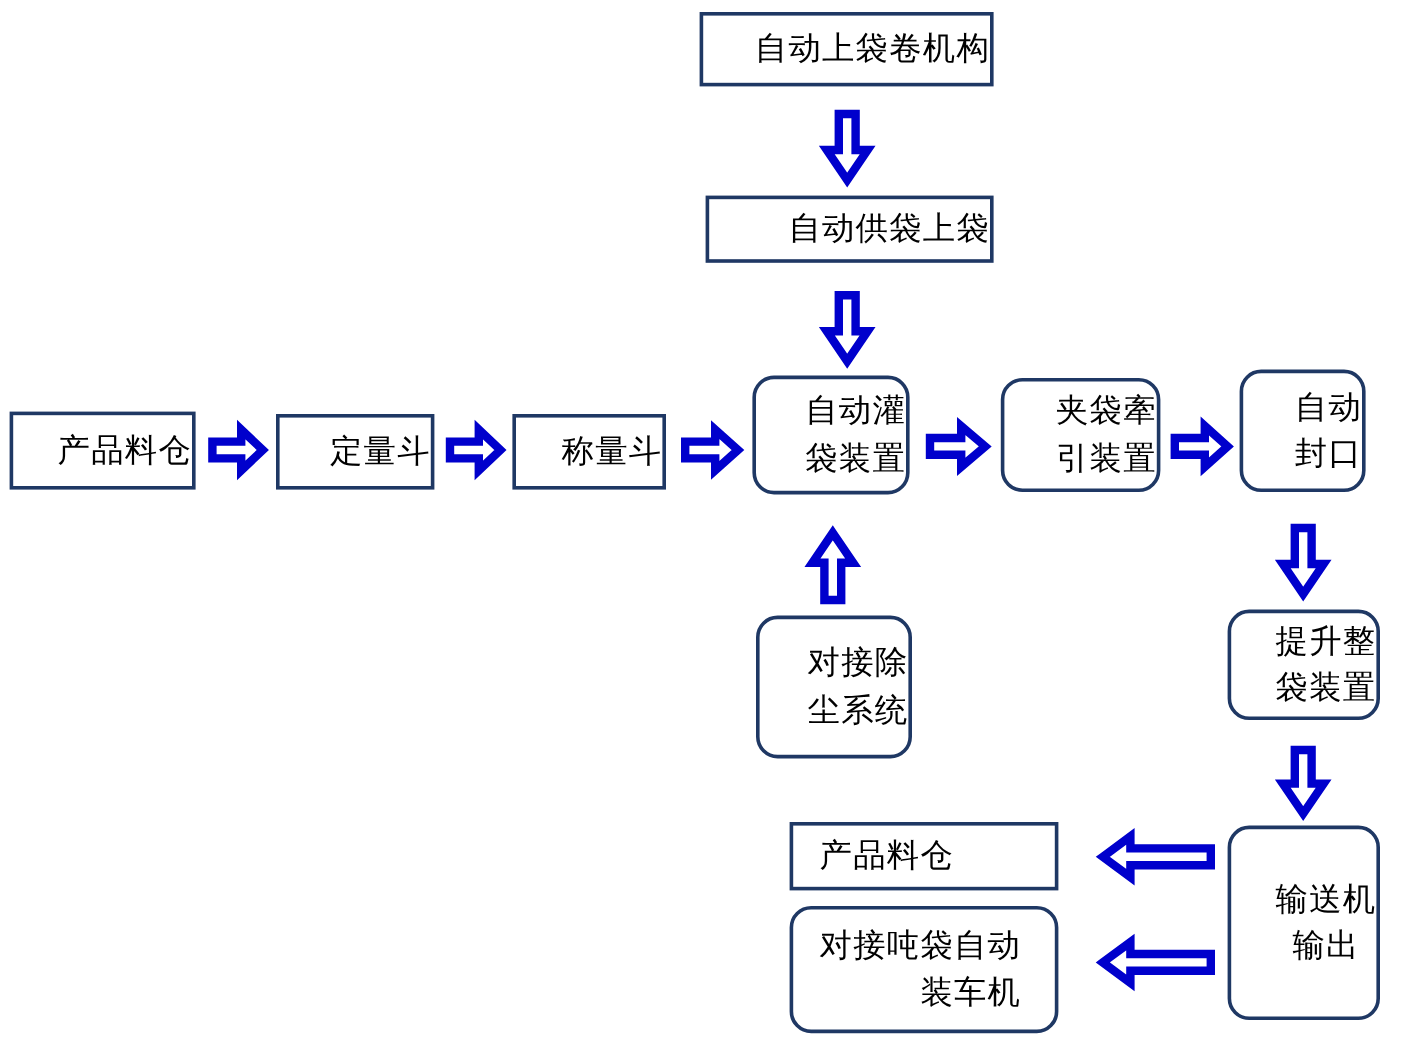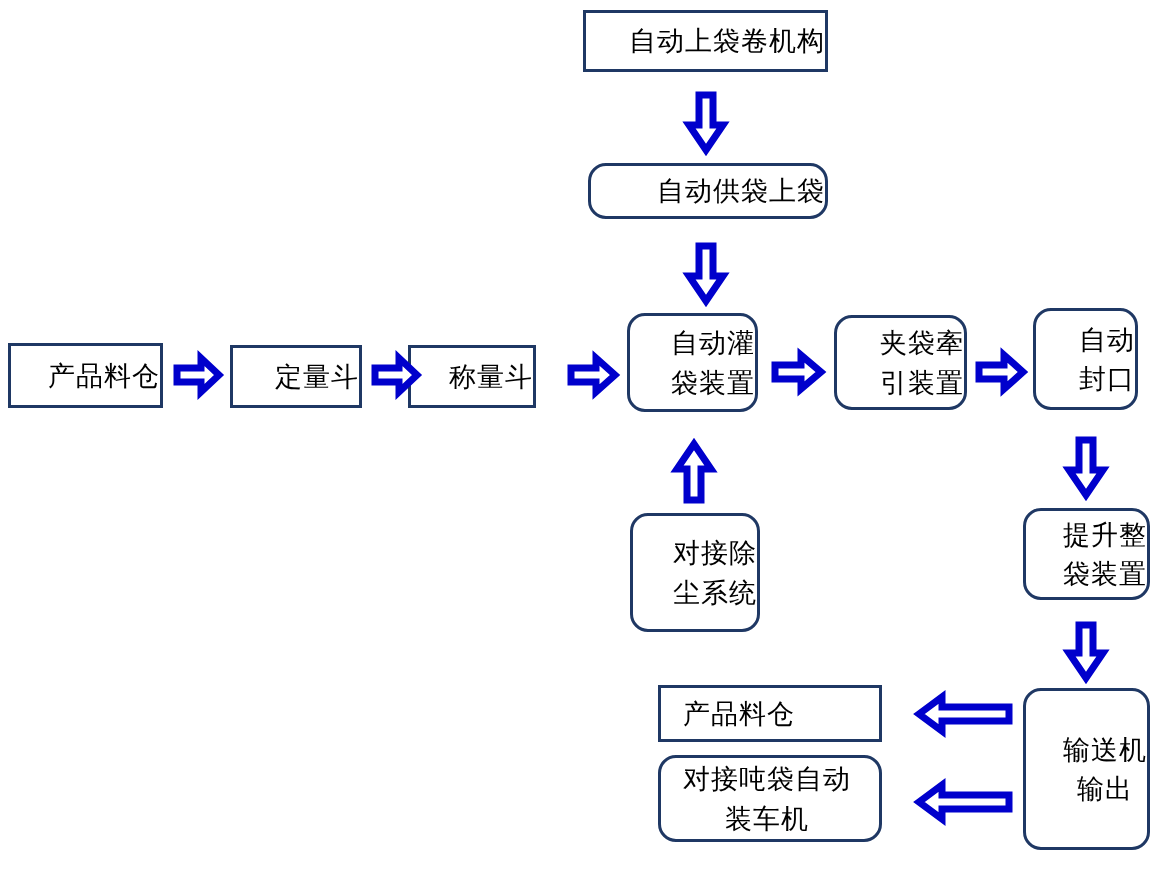--- a/index.html
+++ b/index.html
@@ -56,33 +56,33 @@
 </style>
 </head>
 <body>
 
 <div id="canvas">
 
   <div class="node" style="left:583px; top:10px; width:245px; height:62px;">
     <span>自动上袋卷机构</span>
   </div>
 
-  <div class="node" style="left:588px; top:163px; width:240px; height:56px;border-radius:18px;">
+  <div class="node" style="left:588px; top:163px; width:240px; height:56px;">
     <span>自动供袋上袋</span>
   </div>
 
   <div class="node" style="left:8px; top:343px; width:155px; height:65px;">
     <span>产品料仓</span>
   </div>
 
   <div class="node" style="left:230px; top:345px; width:132px; height:63px;">
     <span>定量斗</span>
   </div>
 
-  <div class="node" style="left:408px; top:345px; width:128px; height:63px;">
+  <div class="node" style="left:427px; top:345px; width:128px; height:63px;">
     <span>称量斗</span>
   </div>
 
   <div class="node two-line" style="left:627px; top:313px; width:131px; height:99px;">
     <span>自动灌
 袋装置</span>
   </div>
 
   <div class="node two-line" style="left:834px; top:315px; width:133px; height:95px;">
     <span>夹袋牽
@@ -106,21 +106,21 @@
 
   <div class="node two-line" style="left:1023px; top:688px; width:127px; height:162px;">
     <span>输送机
 输出</span>
   </div>
 
   <div class="node" style="left:658px; top:685px; width:224px; height:57px; justify-content:flex-start; padding-left:22px;">
     <span>产品料仓</span>
   </div>
 
-  <div class="node two-line" style="left:658px; top:755px; width:224px; height:87px; justify-content:flex-start; padding-left:22px; text-align:center;">
+  <div class="node two-line" style="left:658px; top:755px; width:224px; height:106px; justify-content:flex-start; padding-left:22px; text-align:right;">
     <span>对接吨袋自动
 装车机</span>
   </div>
 
   <div class="arrow" style="left:686px; top:92px; width:40px; height:62px;">
     <svg width="40" height="62" viewBox="0 0 40 62">
       <polygon points="13,3 27,3 27,33 37,33 20,58 3,33 13,33"></polygon>
     </svg>
   </div>
 

